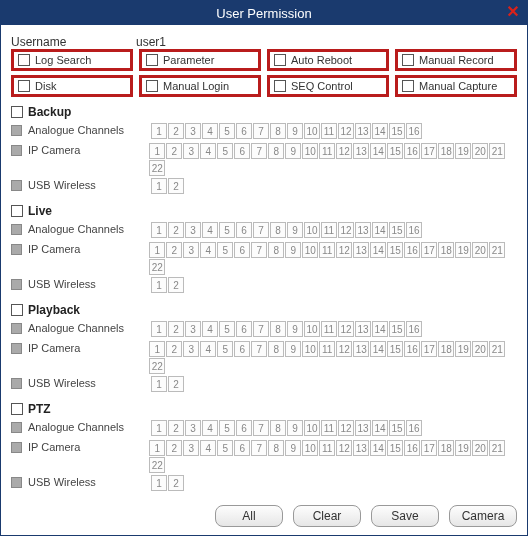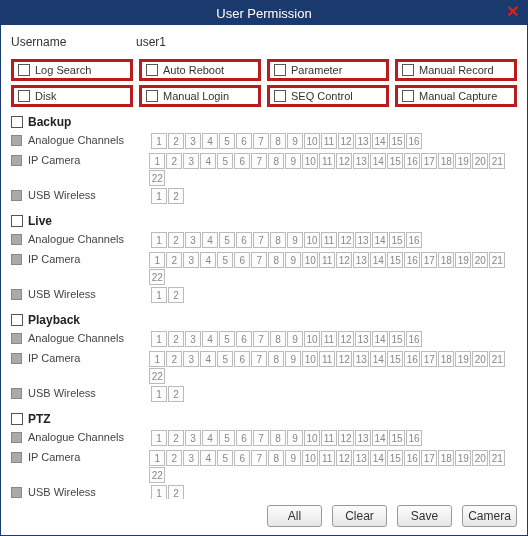--- a/index.html
+++ b/index.html
@@ -41,21 +41,20 @@
     line-height: 14px;
     text-align: center;
   }
   .content {
     padding: 10px 10px 4px 10px;
     flex: 1;
     overflow: hidden;
   }
   .user-row {
     display: flex;
-    margin-bottom: 10px;
     font-size: 12px;
     color: #333;
   }
   .user-row .lbl { width: 125px; }
   .perm-grid {
     display: flex;
     gap: 6px;
     margin-bottom: 4px;
   }
   .perm-cell {
@@ -130,24 +129,24 @@
     cursor: pointer;
     background: #fcfcfc;
   }
   .btnbar {
     display: flex;
     justify-content: flex-end;
     gap: 10px;
     padding: 6px 10px 8px 10px;
   }
   .btn {
-    width: 55px;
+    width: 68px;
     height: 22px;
     border: 1px solid #999;
-    border-radius: 3px;
+    border-radius: 8px;
     background: linear-gradient(#fdfdfd,#e6e6e6);
     font-size: 12px;
     color: #333;
     display: flex;
     align-items: center;
     justify-content: center;
     cursor: pointer;
   }
 </style>
 </head>
@@ -166,25 +165,25 @@
       <span>user1</span>
     </div>
 
     <div class="perm-grid" id="perm-row1">
         <div class="perm-cell">
           <span class="chk"></span>
           <span>Log Search</span>
         </div>
         <div class="perm-cell">
           <span class="chk"></span>
+          <span>Parameter</span>
+        </div>
+        <div class="perm-cell">
+          <span class="chk"></span>
           <span>Auto Reboot</span>
-        </div>
-        <div class="perm-cell">
-          <span class="chk"></span>
-          <span>Parameter</span>
         </div>
         <div class="perm-cell">
           <span class="chk"></span>
           <span>Manual Record</span>
         </div>
       </div>
     <div class="perm-grid" id="perm-row2">
         <div class="perm-cell">
           <span class="chk"></span>
           <span>Disk</span>

